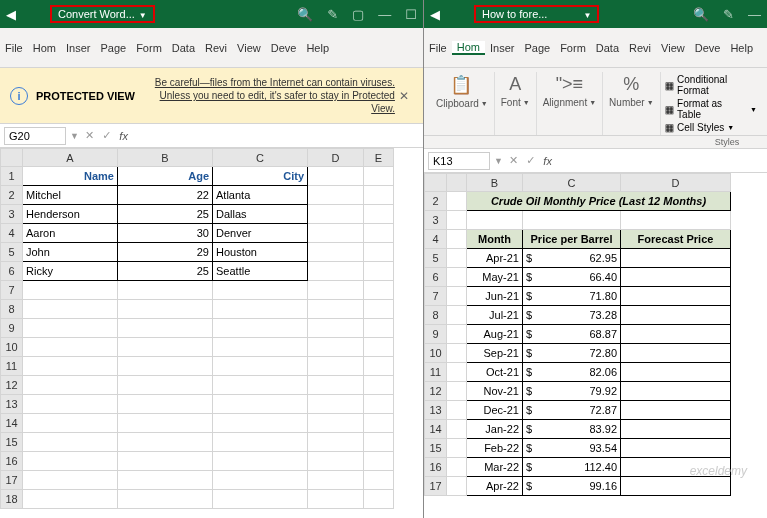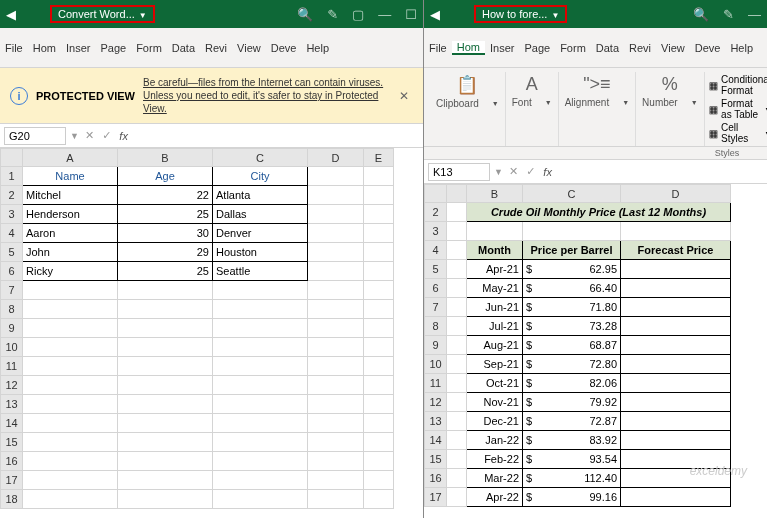--- a/index.html
+++ b/index.html
@@ -3,57 +3,57 @@
 <meta charset="utf-8">
 <style>
 * { margin: 0; padding: 0; box-sizing: border-box; font-family: 'Segoe UI', Tahoma, sans-serif; }
 body { width: 767px; height: 518px; display: flex; background: #f0f0f0; overflow: hidden; }
 .window { display: flex; flex-direction: column; background: white; }
 .window.left { width: 424px; border-right: 1px solid #888; }
 .window.right { width: 343px; }
 .titlebar { height: 28px; background: #0e6837; display: flex; align-items: center; padding: 0 6px; position: relative; }
 .title-wrap { border: 2px solid #d00; padding: 1px 6px; display: flex; align-items: flex-end; }
 .title-wrap.left-pos { margin-left: 34px; }
-.title-wrap.right-pos { margin-left: 34px; }
+.title-wrap.right-pos { margin-left: 34px; gap: 32px; }
 .title-text { color: white; font-size: 11px; }
 .tb-drop { color: white; font-size: 8px; margin-left: 4px; }
 .tb-icons { margin-left: auto; display: flex; gap: 14px; color: #b8d4c4; font-size: 13px; }
 .tb-icons span { cursor: pointer; }
 .menubar { height: 40px; background: #f3f2f1; border-bottom: 1px solid #d4d4d4; display: flex; align-items: center; font-size: 11px; color: #333; }
 .menubar .mitem { padding: 0 5px; cursor: pointer; }
 .menubar .mitem.active { background: white; color: #0e6837; border-bottom: 2px solid #0e6837; }
 .prot-view { background: #fdf2ca; display: flex; align-items: center; padding: 8px 10px; border-bottom: 1px solid #d4d4d4; }
 .prot-shield { width: 18px; height: 18px; border: 1.5px solid #3b7dd8; border-radius: 50%; display: flex; align-items: center; justify-content: center; color: #3b7dd8; font-size: 11px; font-weight: bold; margin-right: 8px; }
 .prot-label { font-size: 11px; font-weight: 600; margin-right: 8px; }
-.prot-msg { font-size: 10px; text-decoration: underline; color: #333; flex: 1; line-height: 1.3; }
+.prot-msg { font-size: 10px; text-decoration: underline; color: #333; flex: 1; line-height: 1.3; text-align: right; }
 .enable-btn { background: #fff; border: 1px solid #999; padding: 4px 8px; font-size: 11px; cursor: pointer; margin: 0 8px; }
 .prot-close { font-size: 12px; color: #666; cursor: pointer; padding: 0 4px; }
 .ribbon { background: #f3f2f1; border-bottom: 1px solid #d4d4d4; display: flex; padding: 4px 6px 0; }
 .rib-group { display: flex; flex-direction: column; align-items: center; padding: 2px 6px 2px; border-right: 1px solid #ddd; }
 .rib-icon { font-size: 18px; color: #666; }
-.rib-label { font-size: 10px; color: #555; margin-top: 2px; display: flex; align-items: center; gap: 13px; }
+.rib-label { font-size: 10px; color: #555; margin-top: 2px; display: flex; align-items: center; gap: 2px; }
 .rib-stack { display: flex; flex-direction: column; gap: 2px; font-size: 10px; padding: 2px 4px; }
 .rib-stack-item { display: flex; align-items: center; gap: 3px; cursor: pointer; }
 .namebox-row { height: 24px; display: flex; align-items: center; border-bottom: 1px solid #d4d4d4; background: white; }
 .namebox { width: 62px; border: 1px solid #ccc; font-size: 11px; padding: 2px 4px; margin: 0 4px; }
 .fx-area { display: flex; align-items: center; gap: 8px; font-size: 11px; color: #999; margin-left: 6px; }
 .fx-area .fx { font-style: italic; color: #555; }
 .sheet { flex: 1; overflow: auto; position: relative; }
 .grid { border-collapse: collapse; font-size: 11px; }
 .grid th, .grid td { border: 1px solid #d4d4d4; background: white; }
 .grid .colhead { background: #e6e6e6; text-align: center; font-weight: normal; height: 18px; font-size: 11px; color: #333; }
 .grid .rowhead { background: #e6e6e6; text-align: center; font-weight: normal; width: 22px; font-size: 11px; color: #333; }
 .grid .corner { background: #e6e6e6; width: 22px; }
 .grid td { height: 19px; padding: 0 3px; }
 .left .grid .c-a { width: 95px; }
 .left .grid .c-b { width: 95px; }
 .left .grid .c-c { width: 95px; }
 .left .grid .c-d { width: 56px; }
 .left .grid .c-e { width: 30px; }
-.hdr-cell { color: #1f5597; font-weight: normal; text-align: center; }
+.hdr-cell { color: #1f5597; font-weight: bold; text-align: right; }
 .data-bord { border: 1px solid #000 !important; }
 .num-r { text-align: right; }
 .right .grid .c-a { width: 20px; }
 .right .grid .c-b { width: 56px; }
 .right .grid .c-c { width: 98px; }
 .right .grid .c-d { width: 110px; }
 .title-row { background: #dbe5d0 !important; font-style: italic; font-weight: bold; text-align: center; }
 .sect-hdr { background: #dbe5d0 !important; font-weight: bold; text-align: center; border: 1px solid #000 !important; }
 .price-cell { border: 1px solid #000 !important; }
 .price-cell .dollar { float: left; }

